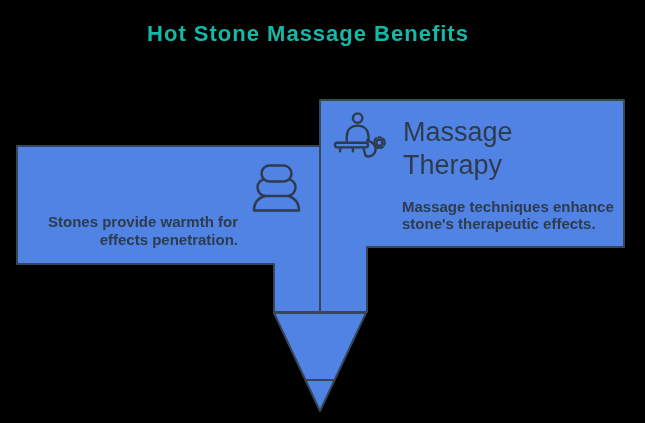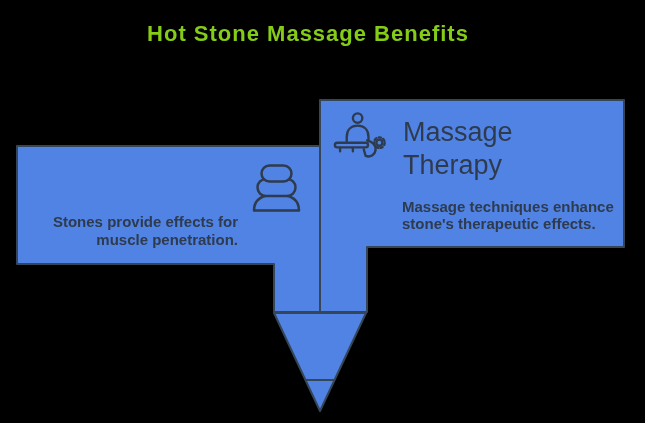--- a/index.html
+++ b/index.html
@@ -2,21 +2,21 @@
 <html><head>
 <meta charset="utf-8">
 <style>
   html,body{margin:0;padding:0;background:#000;}
   .stage{
     position:relative;width:645px;height:423px;background:#000;overflow:hidden;
     font-family:"Liberation Sans",sans-serif;
   }
   .title{
     position:absolute;left:0;top:21px;width:616px;text-align:center;
-    font-size:22px;font-weight:bold;letter-spacing:1px;color:#84cc16;
+    font-size:22px;font-weight:bold;letter-spacing:1px;color:#14b8a6;
   }
   svg.shapes{position:absolute;left:0;top:0;}
   .shape{stroke:#364659;stroke-width:2;stroke-linejoin:round;}
   .divider{stroke:#364659;stroke-width:2;}
   .box-text{color:#2e3b4e;position:absolute;}
   .heading-left{left:30px;top:167px;width:208px;text-align:right;font-size:27px;line-height:30px;}
   .desc-left{left:38px;top:213px;width:200px;text-align:right;font-size:15px;font-weight:bold;line-height:18px;}
   .heading-right{left:403px;top:116px;width:170px;text-align:left;font-size:27px;line-height:33px;}
   .desc-right{left:402px;top:198px;width:215px;text-align:left;font-size:15px;font-weight:bold;line-height:17px;}
   .icon{position:absolute;}
@@ -30,21 +30,21 @@
 
   <div class="title">Hot Stone Massage Benefits</div>
 
   <svg class="shapes" width="645" height="423" viewBox="0 0 645 423">
     <polygon class="shape" points="17,146 320,146 320,312 274,312 274,264 17,264" fill="#5083e4"></polygon>
     <polygon class="shape" points="320,100 624,100 624,247 367,247 367,312 320,312" fill="#5083e4"></polygon>
     <polygon class="shape" points="274,313 366,313 320,411" fill="#5083e4"></polygon>
     <line class="divider" x1="305" y1="380" x2="335" y2="380"></line>
   </svg>
 
-  <div class="box-text desc-left">Stones provide effects for muscle penetration.</div>
+  <div class="box-text desc-left">Stones provide warmth for effects penetration.</div>
   <svg class="icon" style="left:251px;top:164px;" width="51" height="48" viewBox="0 0 51 48">
     <path class="filled" d="M3,46.5 q0,-16 22.5,-16 q22.5,0 22.5,16 z"></path>
     <rect class="filled" x="6.5" y="15" width="38" height="17" rx="8.5"></rect>
     <rect class="filled" x="10.5" y="1.5" width="30" height="16" rx="8"></rect>
   </svg>
 
   <svg class="icon" style="left:333px;top:111px;" width="53" height="53" viewBox="0 0 56 54">
     <circle cx="26" cy="6.5" r="5"></circle>
     <path d="M14.5,31 v-4.5 c0,-8 5,-12 11.5,-12 c6.5,0 11.5,4 11.5,12 v4.5"></path>
     <rect x="2" y="32.5" width="35" height="5" rx="2.5" stroke-width="2.2"></rect>

